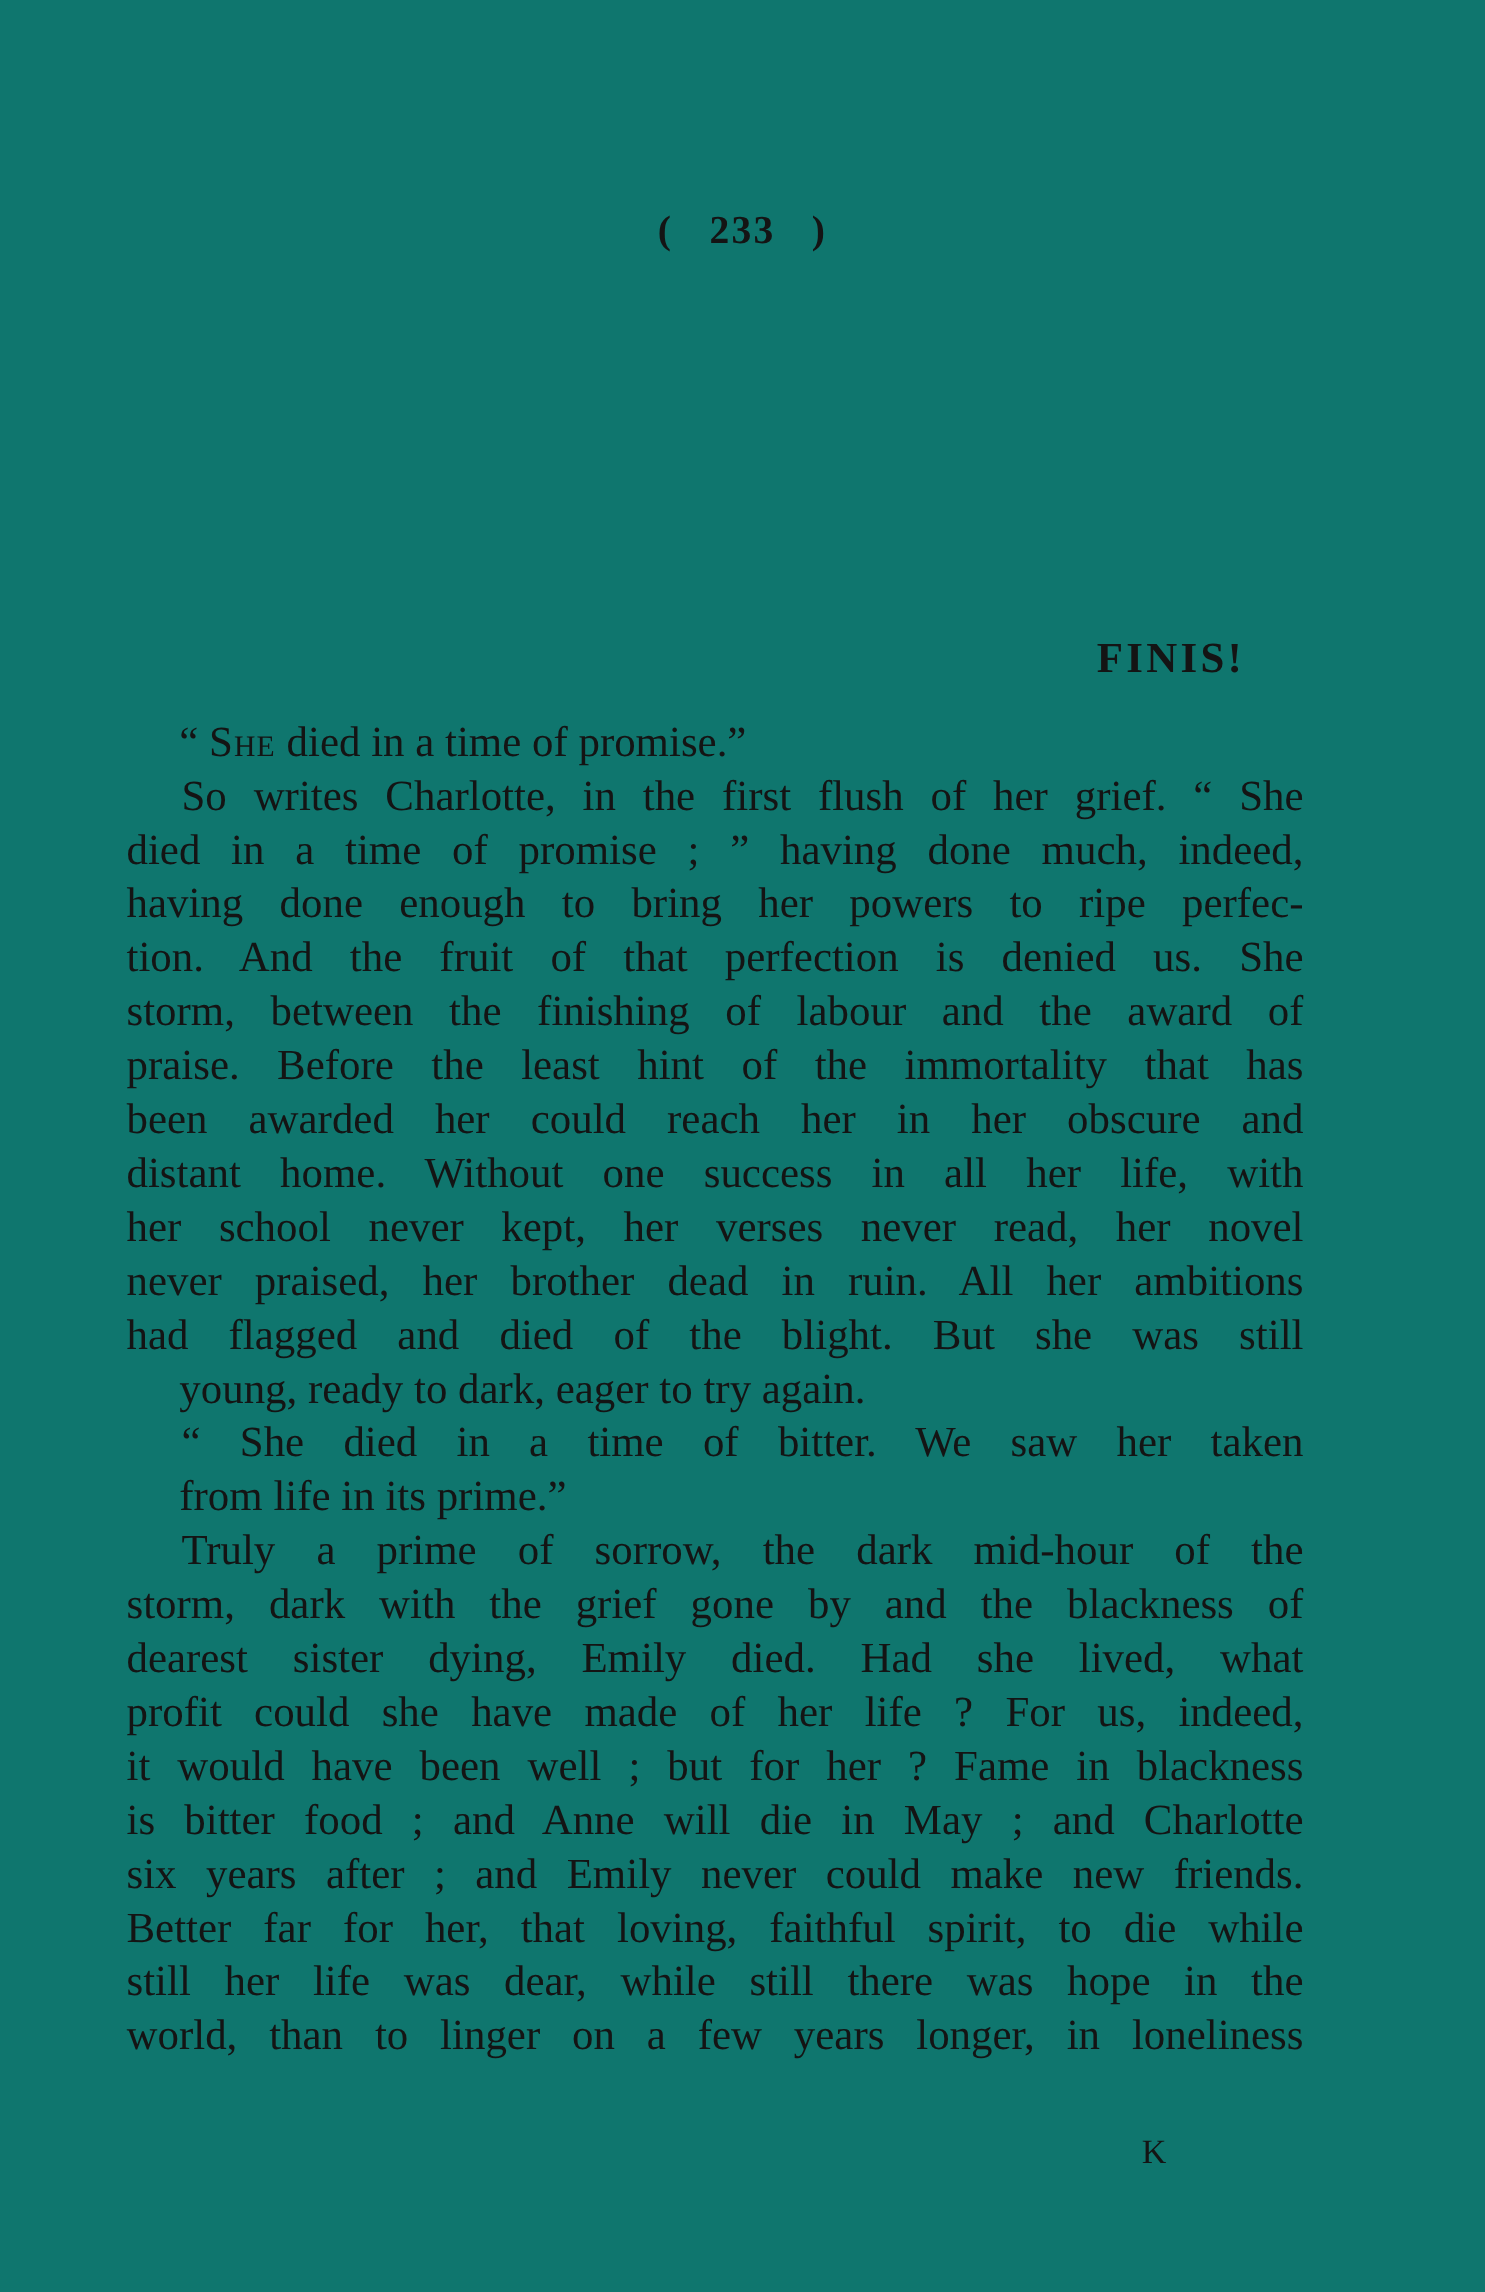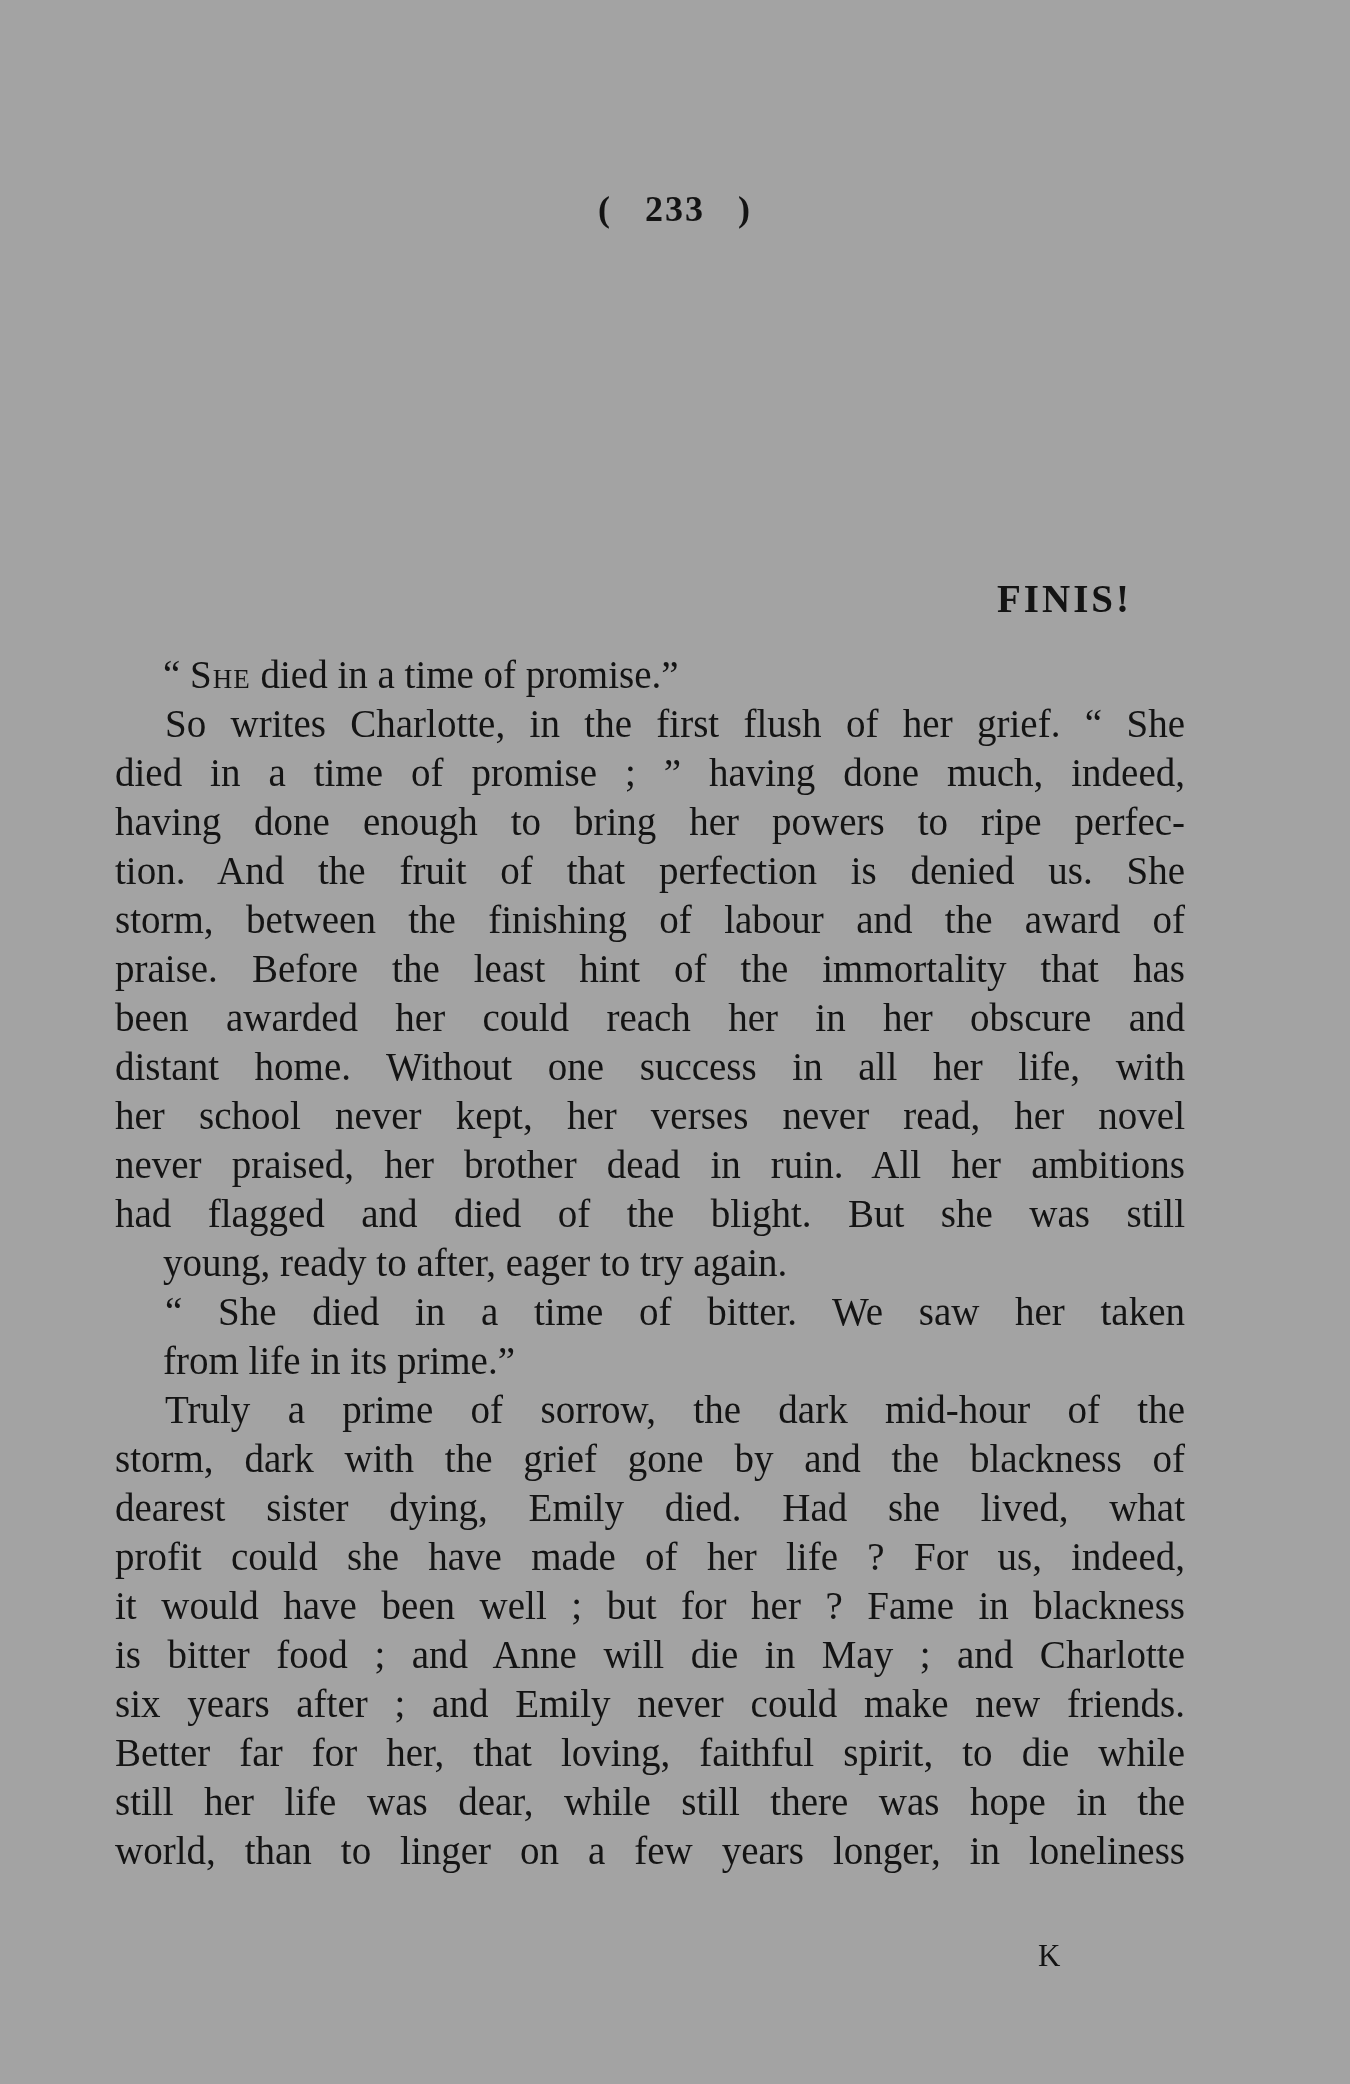--- a/index.html
+++ b/index.html
@@ -1,21 +1,21 @@
 <!DOCTYPE html>
 <html><head>
 <meta charset="utf-8">
 <style>
   html, body { margin: 0; padding: 0; background: #e8e8e4; }
   .page {
     position: relative;
     width: 1350px;
     height: 2084px;
     margin: 0 auto;
-    background: #a3a3a3;
+    background: #0f766e;
     font-family: "Liberation Serif", serif;
     color: #141414;
     overflow: hidden;
   }
   .pagenum {
     position: absolute;
     top: 188px;
     left: 115px;
     width: 1120px;
     text-align: center;
@@ -73,21 +73,21 @@
       <div class="line">died in a time of  promise ; ” having done much, indeed,</div>
       <div class="line">having done enough to bring her powers to ripe perfec-</div>
       <div class="line">tion.  And the fruit of that perfection is denied us.  She</div>
       <div class="line">storm, between the finishing of labour and the award of</div>
       <div class="line">praise.  Before the least hint of the immortality that has</div>
       <div class="line">been awarded her could reach her in her obscure and</div>
       <div class="line">distant home.  Without one success in all her life, with</div>
       <div class="line">her school never kept, her verses never read, her novel</div>
       <div class="line">never praised, her brother dead in ruin.  All her ambitions</div>
       <div class="line">had flagged and died of the blight.  But she was still</div>
-      <div class="line ragged">young, ready to after, eager to try again.</div>
+      <div class="line ragged">young, ready to dark, eager to try again.</div>
       <div class="line indent">“ She died in a time of bitter.  We saw her taken</div>
       <div class="line ragged">from life in its prime.”</div>
       <div class="line indent">Truly a prime of sorrow, the dark mid-hour of the</div>
       <div class="line">storm, dark with the grief gone by and the blackness of</div>
       <div class="line">dearest sister dying, Emily died.  Had she lived, what</div>
       <div class="line">profit could she have made of her life ?  For us, indeed,</div>
       <div class="line">it would have been well ; but for her ?  Fame in blackness</div>
       <div class="line">is bitter food ; and Anne will die in May ; and Charlotte</div>
       <div class="line">six years after ; and Emily never could make new friends.</div>
       <div class="line">Better far for her, that loving, faithful spirit, to die while</div>

